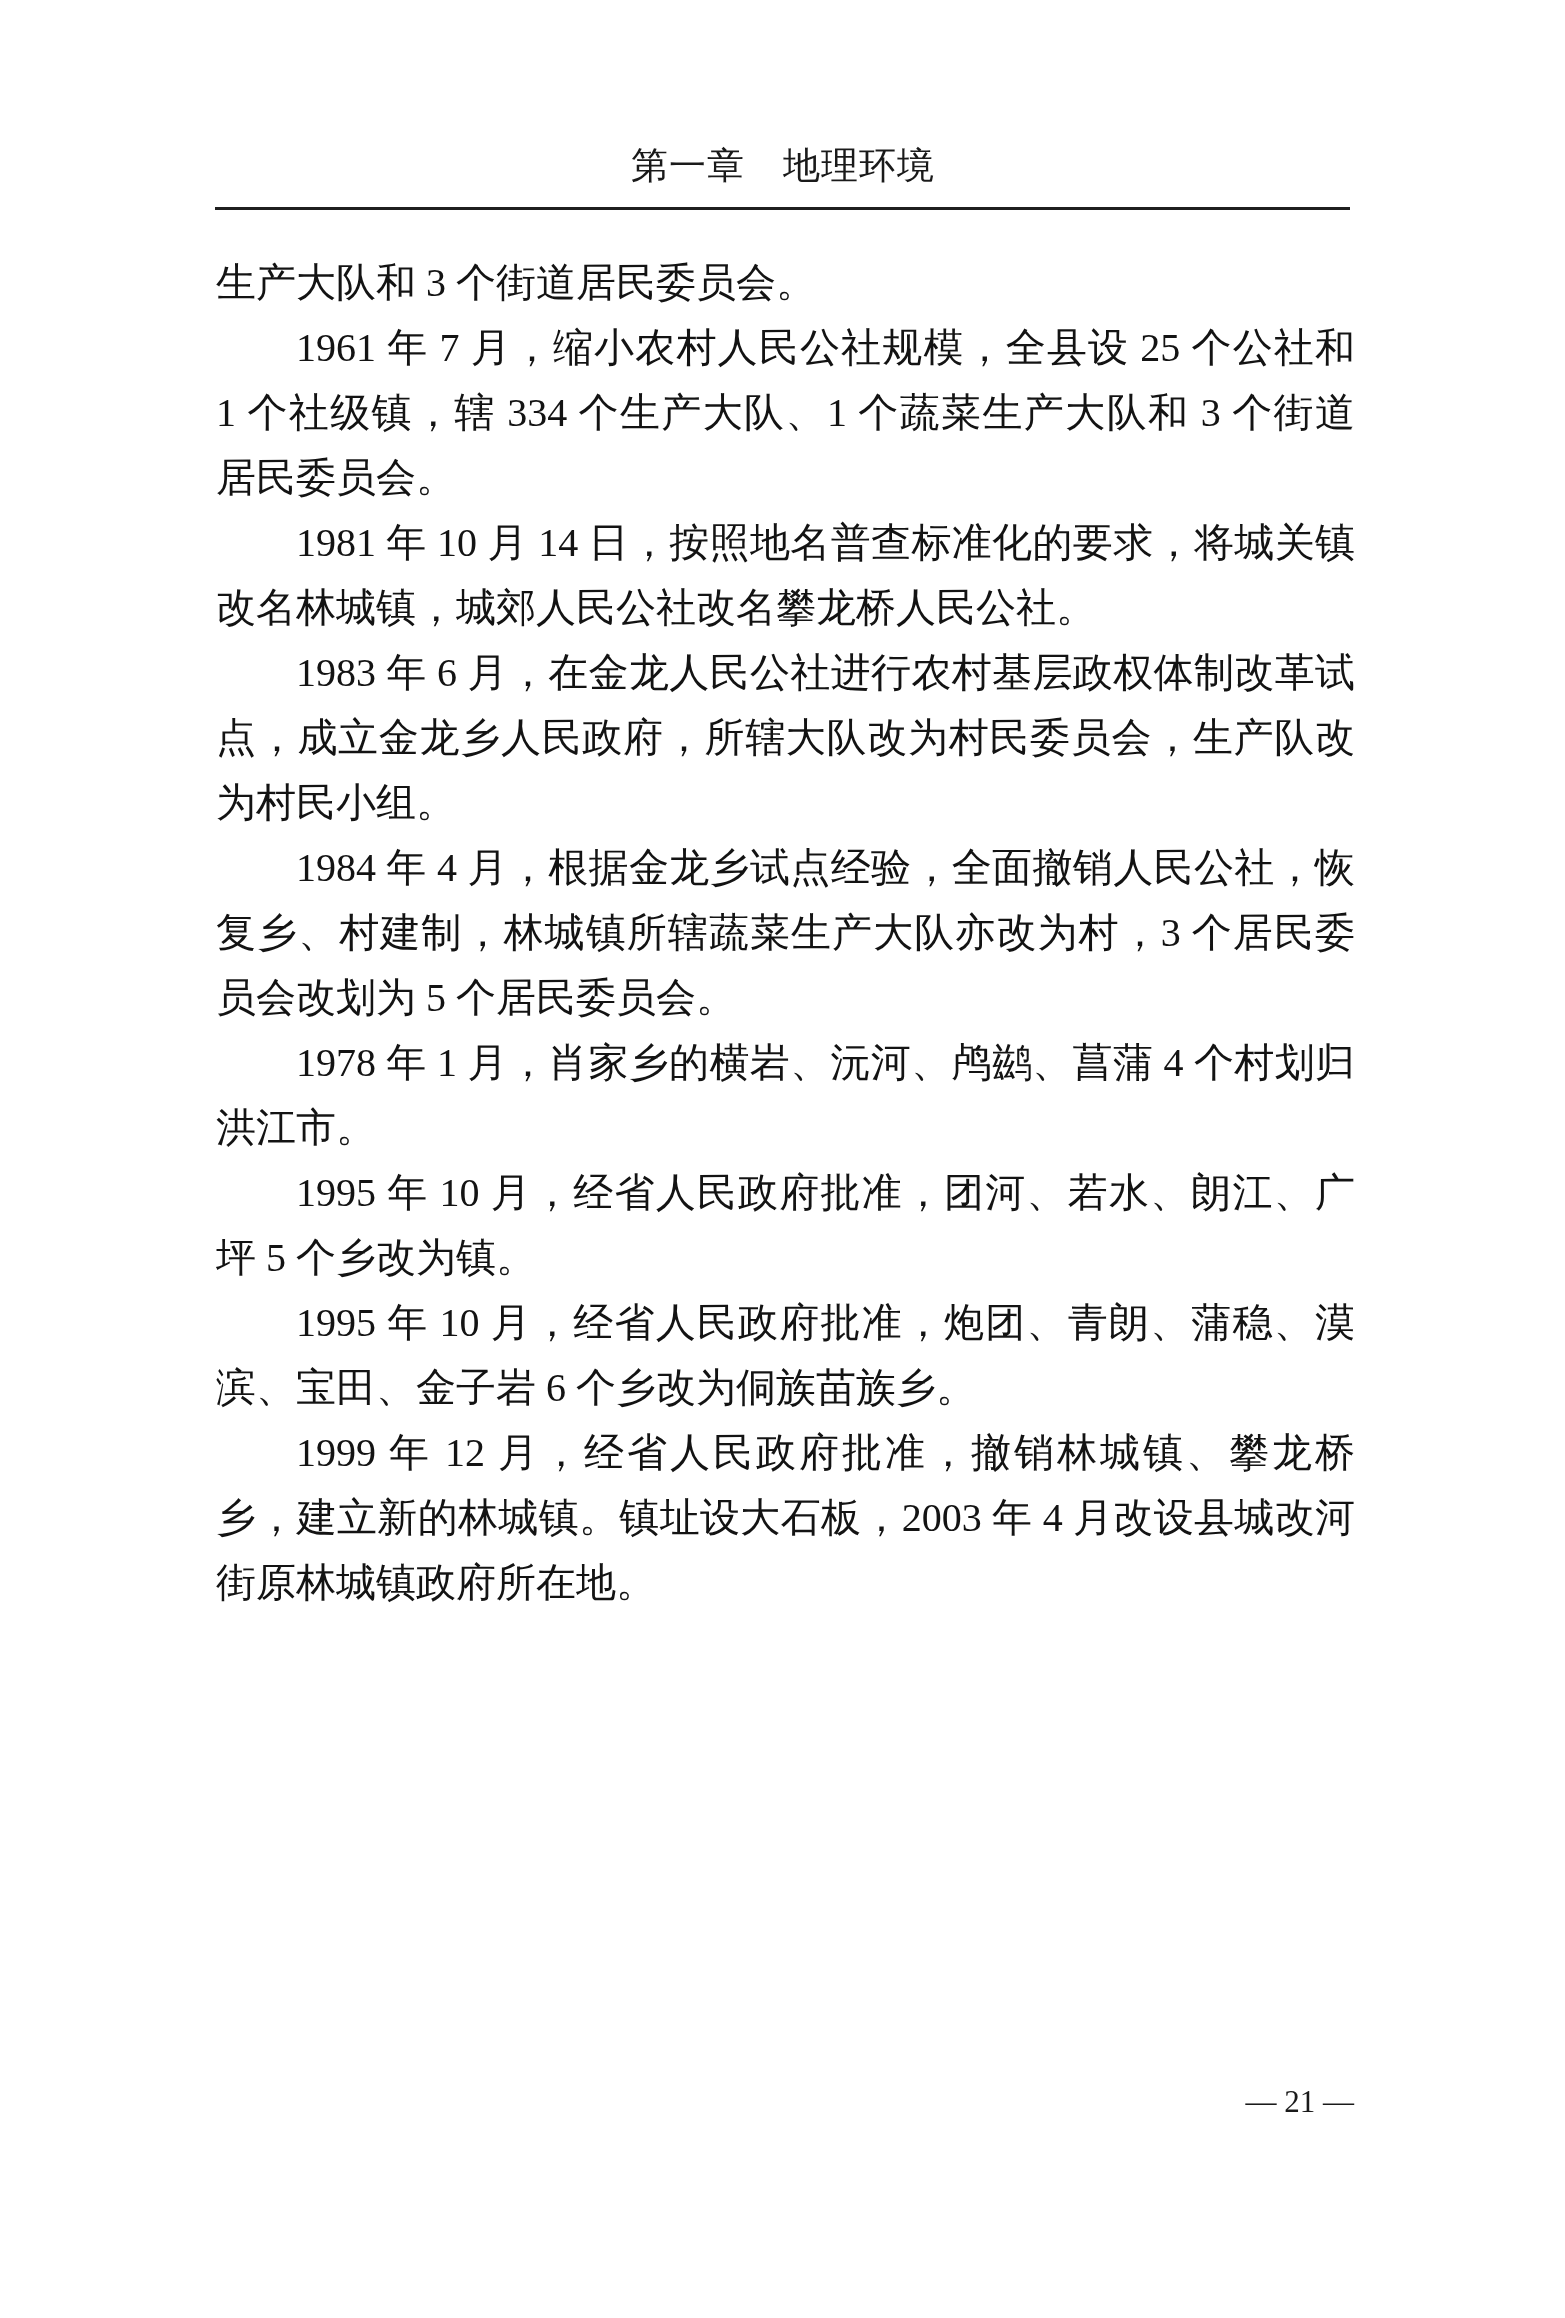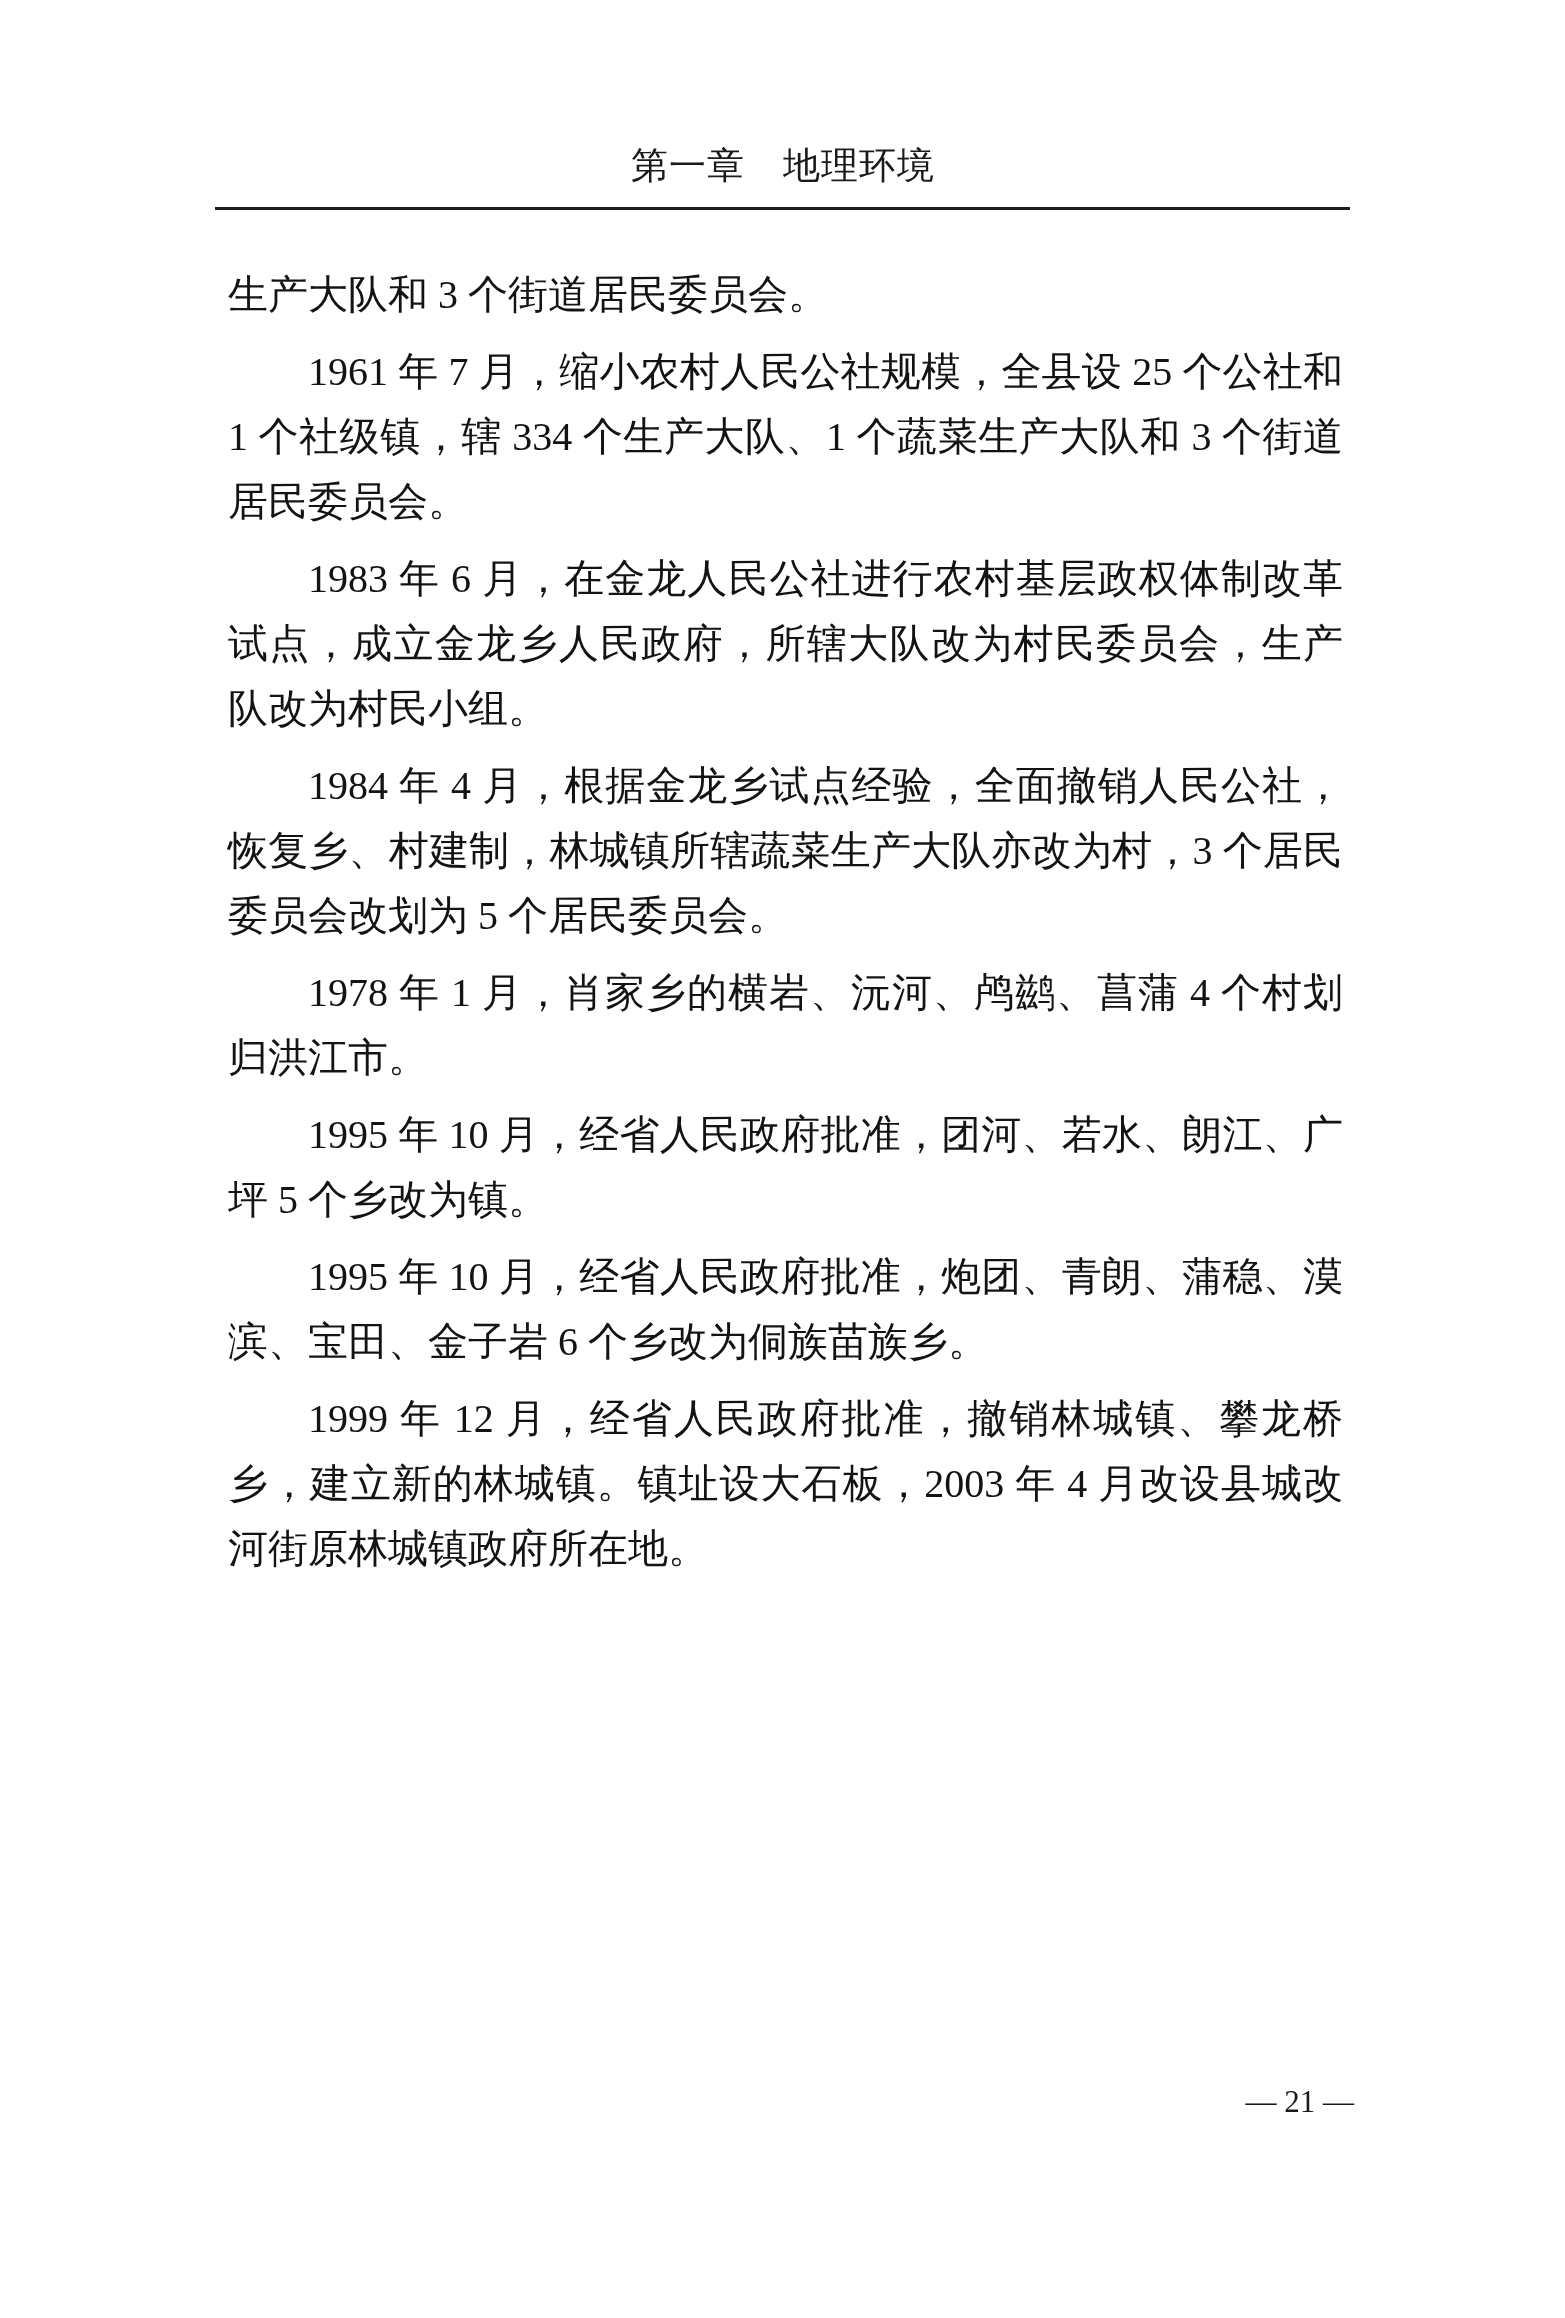--- a/index.html
+++ b/index.html
@@ -45,21 +45,21 @@
     left: 216px;
     top: 250px;
     width: 1139px;
     font-size: 40px;
     line-height: 65px;
     text-align: justify;
     text-justify: inter-ideograph;
     color: #131313;
   }
   .body-text p {
-    margin: 12px;
+    margin: 0;
     padding: 0;
     text-indent: 2em;
   }
   .body-text p.no-indent {
     text-indent: 0;
   }
   .page-number {
     position: absolute;
     left: 216px;
     top: 2078px;
@@ -76,20 +76,21 @@
 
 <div class="page">
 
   <div class="running-header">第一章　地理环境</div>
 
   <div class="header-rule"></div>
 
   <div class="body-text">
       <p class="no-indent">生产大队和 3 个街道居民委员会。</p>
       <p>1961 年 7 月，缩小农村人民公社规模，全县设 25 个公社和 1 个社级镇，辖 334 个生产大队、1 个蔬菜生产大队和 3 个街道居民委员会。</p>
+      <p>1981 年 10 月 14 日，按照地名普查标准化的要求，将城关镇改名林城镇，城郊人民公社改名攀龙桥人民公社。</p>
       <p>1983 年 6 月，在金龙人民公社进行农村基层政权体制改革试点，成立金龙乡人民政府，所辖大队改为村民委员会，生产队改为村民小组。</p>
       <p>1984 年 4 月，根据金龙乡试点经验，全面撤销人民公社，恢复乡、村建制，林城镇所辖蔬菜生产大队亦改为村，3 个居民委员会改划为 5 个居民委员会。</p>
       <p>1978 年 1 月，肖家乡的横岩、沅河、鸬鹚、菖蒲 4 个村划归洪江市。</p>
       <p>1995 年 10 月，经省人民政府批准，团河、若水、朗江、广坪 5 个乡改为镇。</p>
       <p>1995 年 10 月，经省人民政府批准，炮团、青朗、蒲稳、漠滨、宝田、金子岩 6 个乡改为侗族苗族乡。</p>
       <p>1999 年 12 月，经省人民政府批准，撤销林城镇、攀龙桥乡，建立新的林城镇。镇址设大石板，2003 年 4 月改设县城改河街原林城镇政府所在地。</p>
     </div>
 
   <div class="page-number">— 21 —</div>
 

